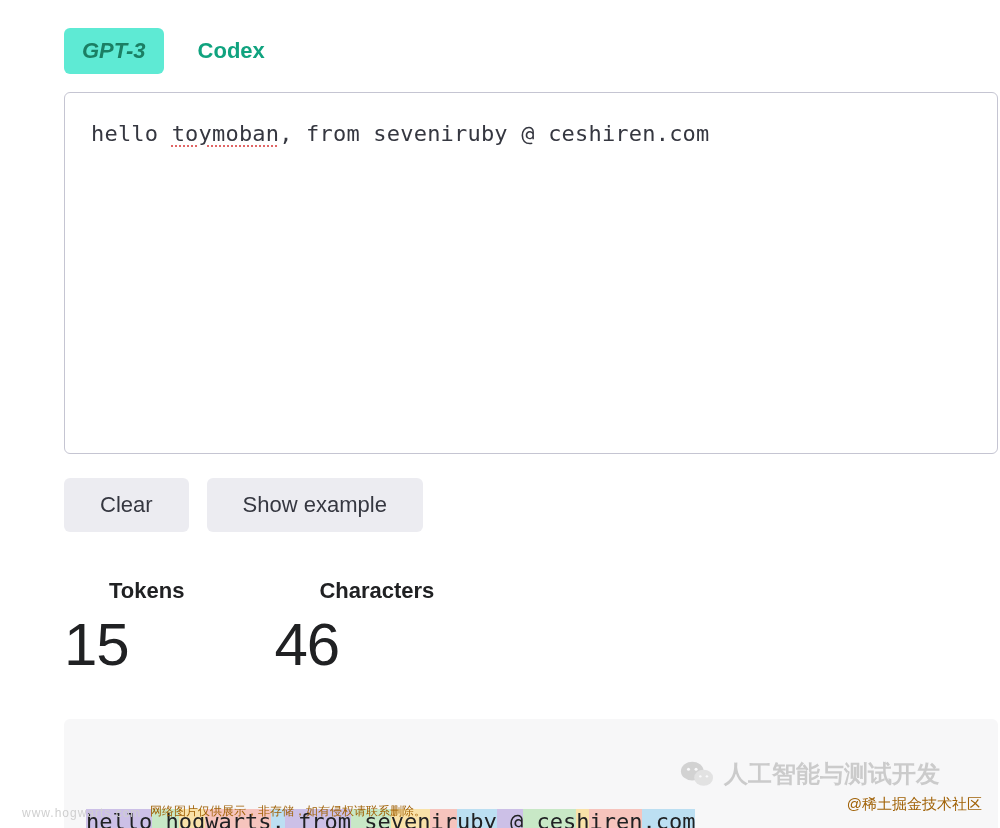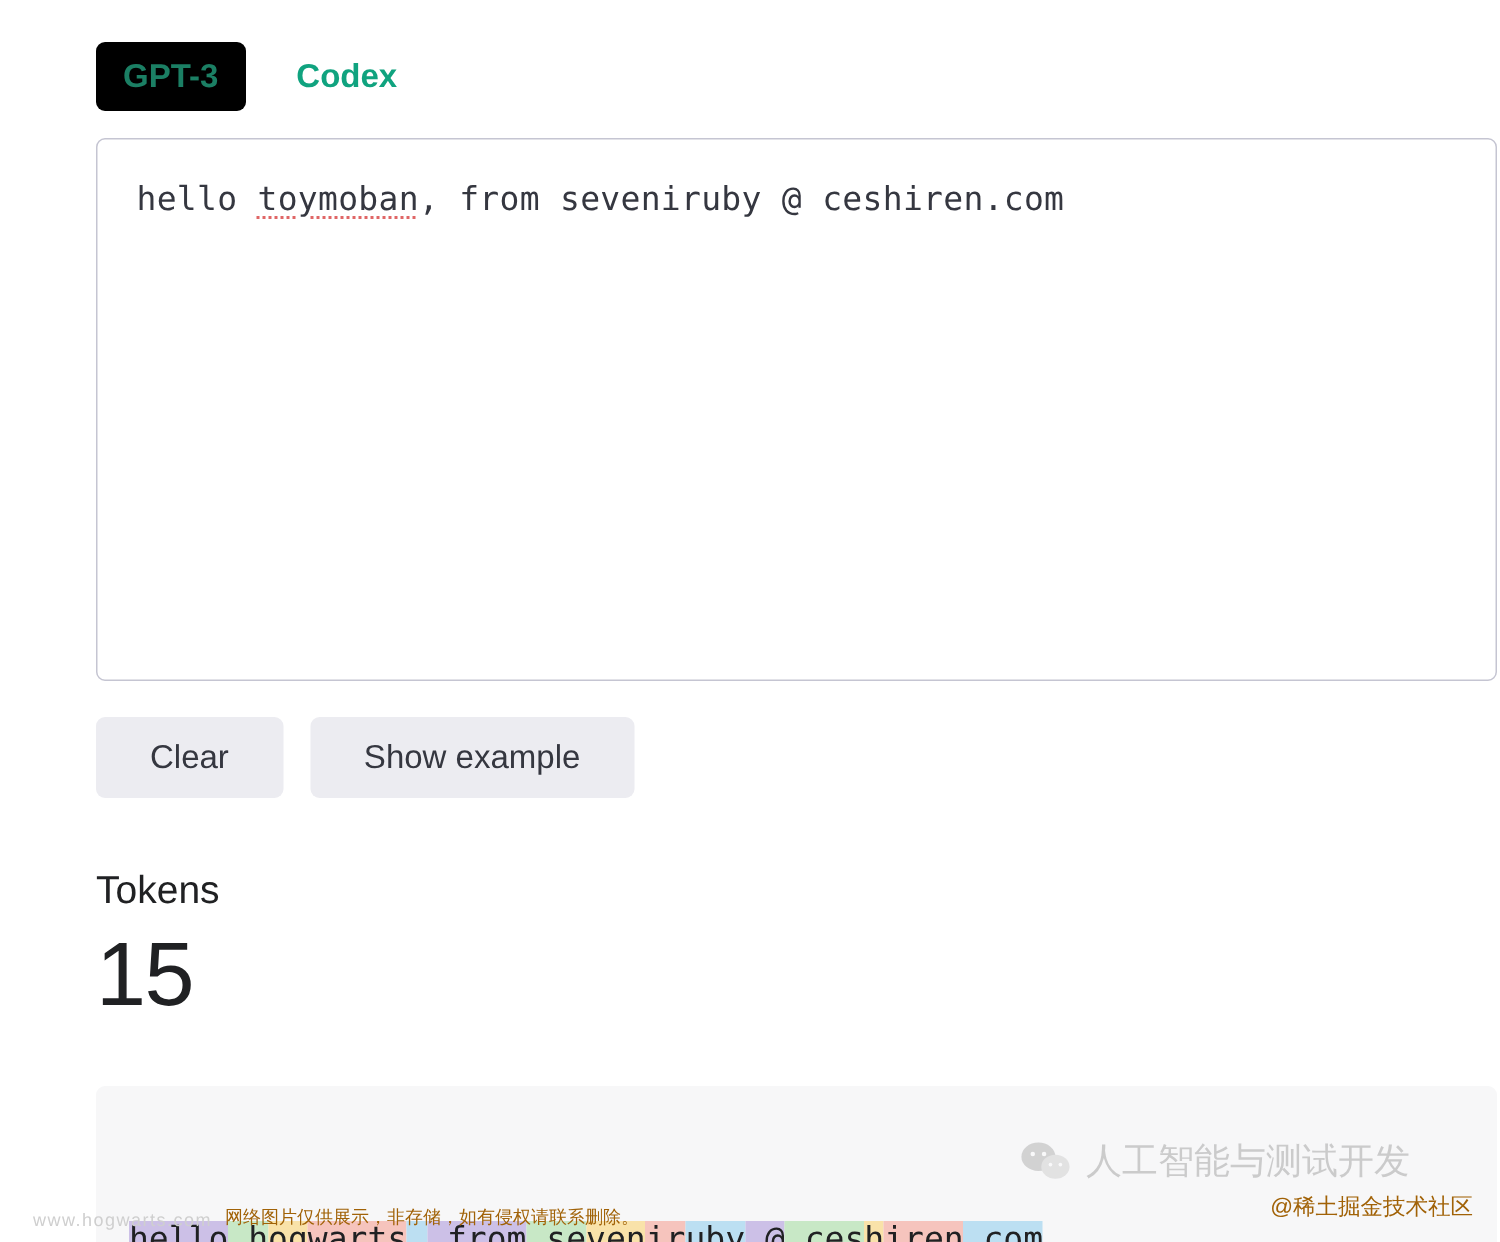--- a/index.html
+++ b/index.html
@@ -25,22 +25,23 @@
   }
   .tab {
     font-size: 22px;
     font-weight: 600;
     padding: 10px 18px;
     border-radius: 6px;
     color: #10a37f;
     cursor: pointer;
   }
   .tab.active {
-    background: #000000;
+    background: #5eead4;
     color: #1b7f64;
+    font-style: italic;
   }
   
   .input-wrap {
     border: 1px solid #c5c5d2;
     border-radius: 6px;
     margin-bottom: 24px;
     width: 934px; 
     height: 362px;
     background: #fff;
   }
@@ -78,24 +79,25 @@
     padding: 14px 36px;
     cursor: pointer;
   }
   
   .stats {
     display: flex;
     gap: 90px;
     margin-bottom: 40px;
   }
   .stat-label {
-    font-size: 26px;
-    font-weight: 400;
+    font-size: 22px;
+    font-weight: 700;
     color: #202123;
     margin-bottom: 6px;
+    margin-left: 45px;
   }
   .stat-value {
     font-size: 60px;
     font-weight: 400;
     color: #202123;
     letter-spacing: -1px;
   }
   
   .token-viz-wrap {
     width: 934px;
@@ -129,21 +131,21 @@
     right: 18px;
     bottom: 14px;
     font-size: 15px;
     color: #a16207;
   }
   .wm-wechat {
     position: absolute;
     right: 60px;
     bottom: 38px;
     font-size: 24px;
-    font-weight: 400;
+    font-weight: 700;
     color: rgba(120,120,120,0.35);
     display: flex;
     align-items: center;
     gap: 10px;
     pointer-events: none;
     text-align: right;
   }
   .wm-wechat svg { opacity: 0.35; }
 </style>
 </head>
@@ -162,20 +164,24 @@
 
   <div class="btns">
     <button class="btn">Clear</button>
     <button class="btn">Show example</button>
   </div>
 
   <div class="stats">
     <div>
       <div class="stat-label">Tokens</div>
       <div class="stat-value">15</div>
+    </div>
+    <div>
+      <div class="stat-label">Characters</div>
+      <div class="stat-value">46</div>
     </div>
   </div>
 
   <div class="token-viz-wrap">
     <div id="token-viz"><span style="background: rgb(204, 192, 231);">hello</span><span style="background: rgb(200, 232, 198);"> h</span><span style="background: rgb(249, 226, 169);">og</span><span style="background: rgb(246, 196, 189);">warts</span><span style="background: rgb(188, 223, 242);">,</span><span style="background: rgb(204, 192, 231);"> from</span><span style="background: rgb(200, 232, 198);"> se</span><span style="background: rgb(249, 226, 169);">ven</span><span style="background: rgb(246, 196, 189);">ir</span><span style="background: rgb(188, 223, 242);">uby</span><span style="background: rgb(204, 192, 231);"> @</span><span style="background: rgb(200, 232, 198);"> ces</span><span style="background: rgb(249, 226, 169);">h</span><span style="background: rgb(246, 196, 189);">iren</span><span style="background: rgb(188, 223, 242);">.com</span></div>
   </div>
 
   <div class="wm-wechat">
     <svg width="34" height="30" viewBox="0 0 36 30">
       <ellipse cx="13" cy="12" rx="12" ry="10" fill="#8e8e8e"></ellipse>

